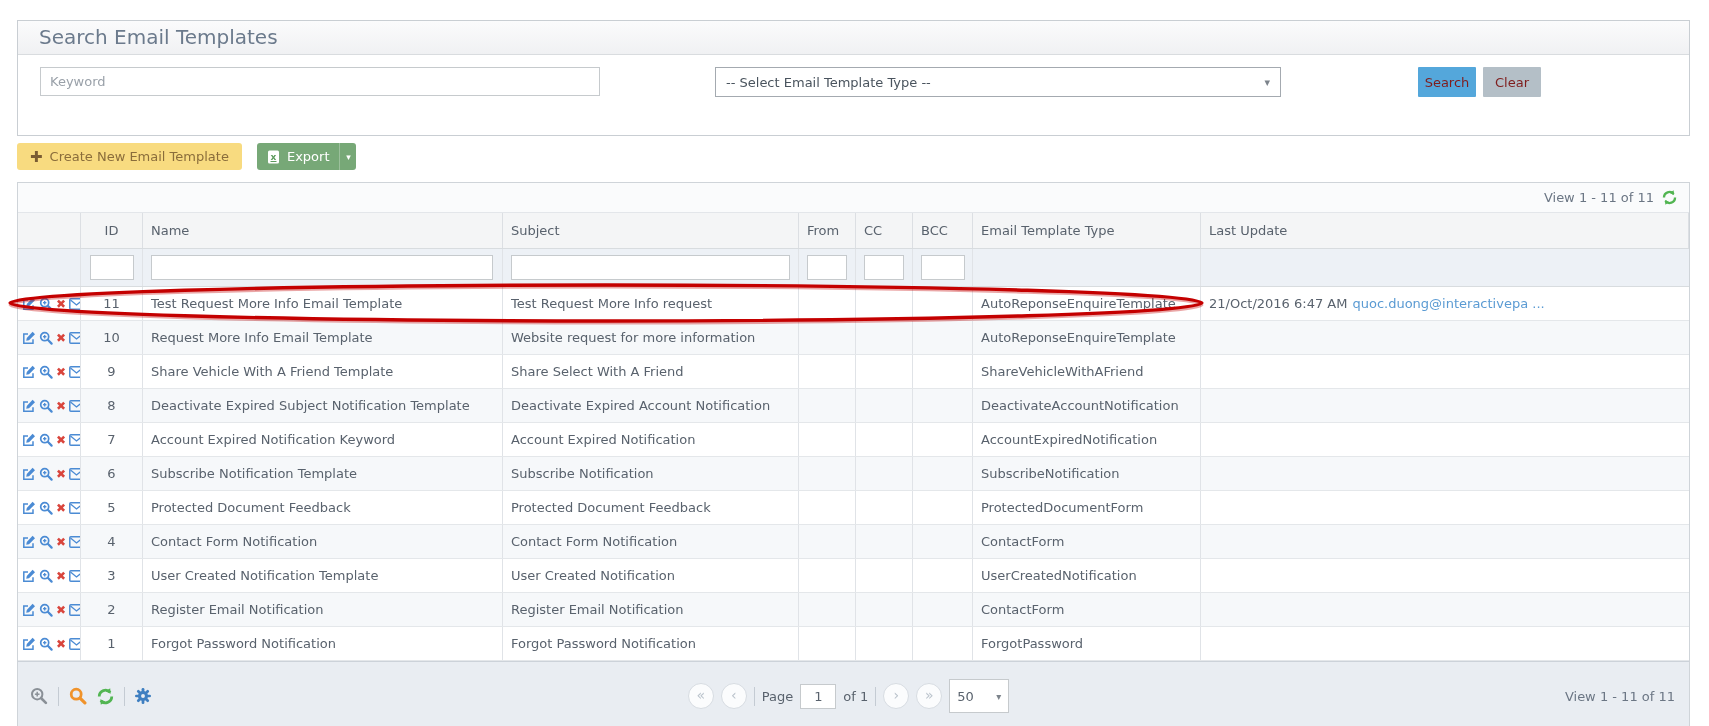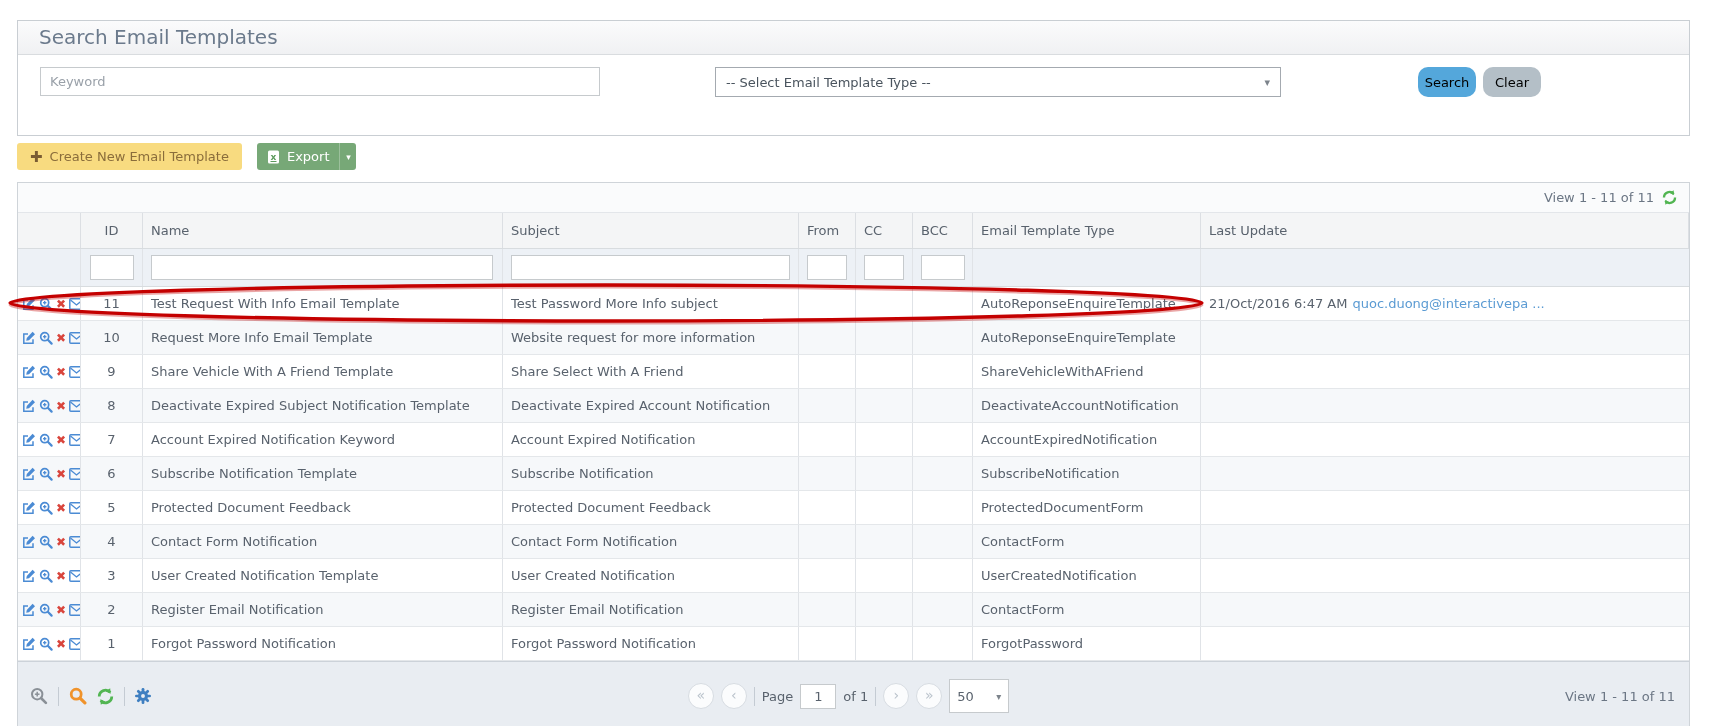--- a/index.html
+++ b/index.html
@@ -24,21 +24,21 @@
     border:1px solid #c6cacd; padding:0 9px; font:13px "DejaVu Sans",sans-serif;
     color:#59626d; outline:none;
   }
   .keyword-input::placeholder { color:#9aa1a9; }
   .select-box {
     position:absolute; left:697px; top:12px; width:566px; height:30px;
     border:1px solid #a4aab0; background:#fff; display:flex; align-items:center;
     padding:0 10px; color:#4a545e; cursor:default;gap:8px;
   }
   .select-box .caret { margin-left:auto; color:#7c838b; font-size:11px; }
-  .btn { border:none; border-radius:10px; color:#000000; font:13px "DejaVu Sans",sans-serif; cursor:pointer; }
+  .btn { border:none; border-radius:1px; color:#7f1d1d; font:13px "DejaVu Sans",sans-serif; cursor:pointer; }
   .search-btn { position:absolute; left:1400px; top:12px; width:58px; height:30px; background:var(--search-button,#54a7db); }
   .clear-btn  { position:absolute; left:1465px; top:12px; width:58px; height:30px; background:var(--clear-button,#b4bfc7); }
 
   
   .toolbar-row { margin-top:7px; display:flex; align-items:center; }
   .create-btn {
     height:27px; display:flex; align-items:center; gap:7px; padding:0 13px;
     background:var(--create-bg,#f8db80); color:var(--create-text,#8a6d3b);
     border:none; border-radius:3px; font:13px "DejaVu Sans",sans-serif; cursor:pointer;
   }
@@ -224,22 +224,22 @@
       </span>
       <span class="act-ico x-ico">✖</span>
       <span class="act-ico">
         <svg width="15" height="12" viewBox="0 0 15 12">
           <rect x="0.8" y="0.8" width="13.4" height="10.4" rx="1" fill="none" stroke="var(--action-icon-blue,#4b8bd4)" stroke-width="1.5"></rect>
           <path d="M1.5 2 L7.5 7 L13.5 2" fill="none" stroke="var(--action-icon-blue,#4b8bd4)" stroke-width="1.3"></path>
         </svg>
       </span>
     </div>
     <div class="cell c-id">11</div>
-    <div class="cell c-name">Test Request With Info Email Template</div>
-    <div class="cell c-subj">Test Password More Info subject</div>
+    <div class="cell c-name">Test Request More Info Email Template</div>
+    <div class="cell c-subj">Test Request More Info request</div>
     <div class="cell c-from"></div>
     <div class="cell c-cc"></div>
     <div class="cell c-bcc"></div>
     <div class="cell c-type">AutoReponseEnquireTemplate</div>
     <div class="cell c-last">
       <span class="lu-date">21/Oct/2016 6:47 AM</span>
       <span class="lu-link">quoc.duong@interactivepa ...</span>
     </div>
   </div>
         <div class="grid-row rw alt">

